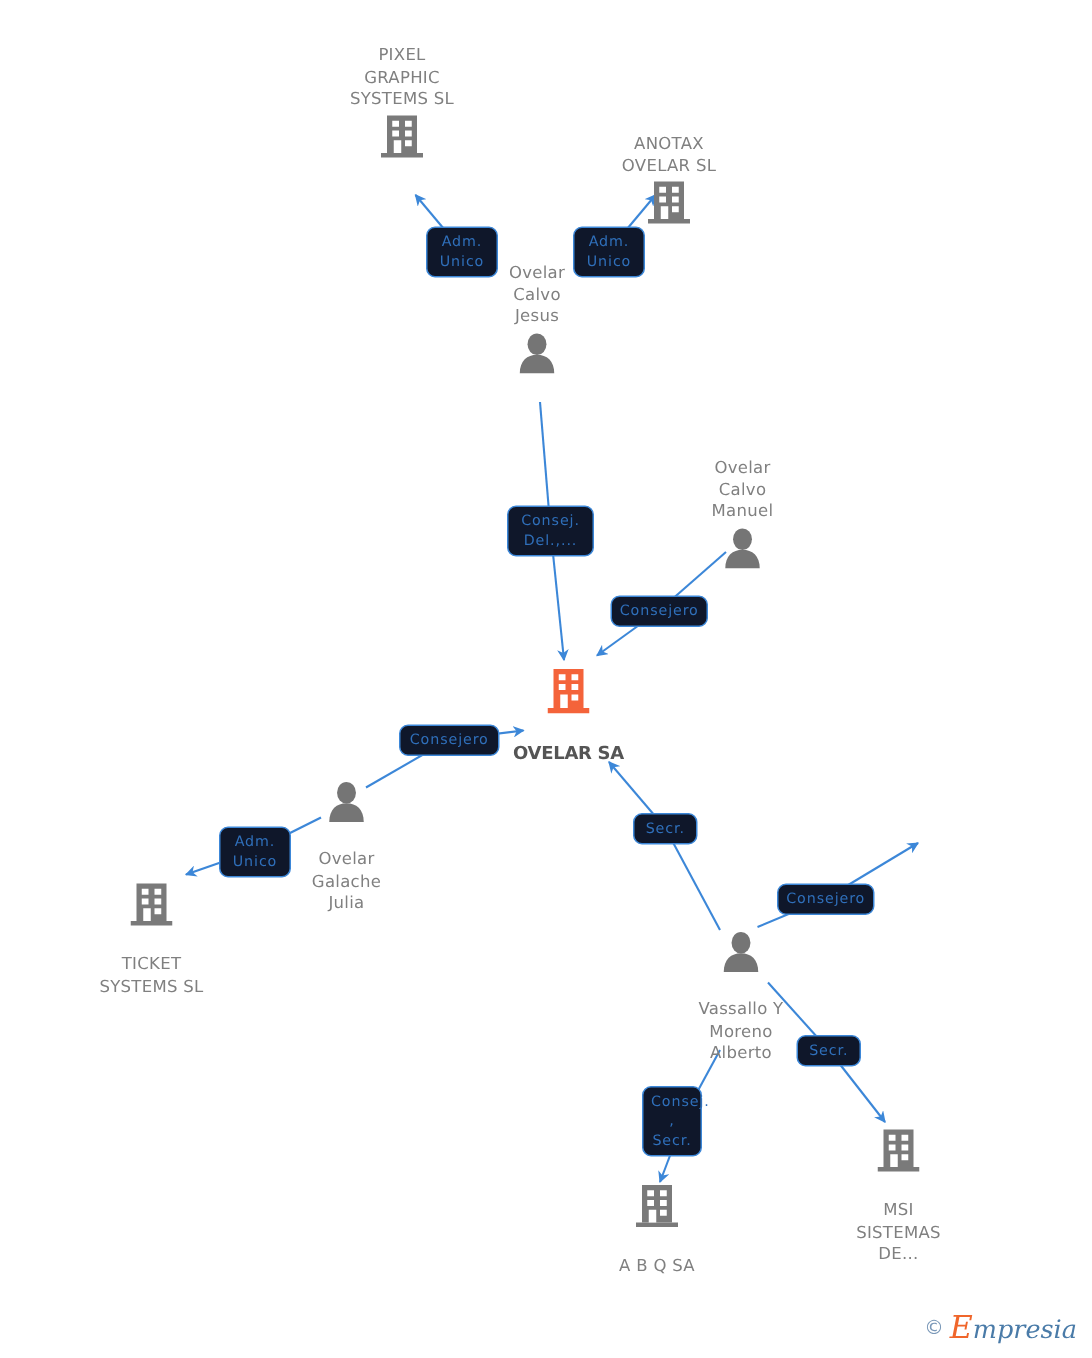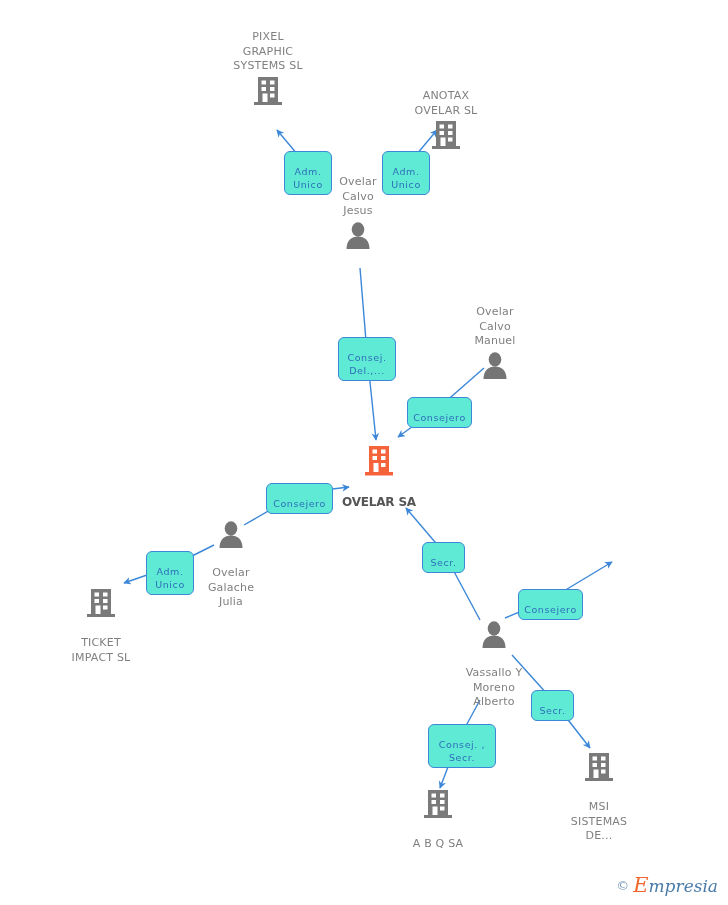--- a/index.html
+++ b/index.html
@@ -55,26 +55,26 @@
     color: #808080;
   }
   
   .node.cap-top .caption { margin-top: 0; margin-bottom: 2px; }
 
   .edge-label {
     position: absolute;
     box-sizing: border-box;
     border: 1px solid #3c87d8;
     border-radius: 6px;
-    background: #5eead4;
+    background: #0f172a;
     color: #2f6fba;
     font-size: 9.5px;
     line-height: 13px;
     text-align: center;
-    padding: 13px 5px 3px 5px;
+    padding: 3px 5px 3px 5px;
     letter-spacing: 0.6px;
     white-space: pre-line;
     box-shadow: 0 0 0 0 rgba(0,0,0,0);
     z-index: 5;
   }
   .watermark {
     position: absolute;
     right: 10px;
     bottom: 8px;
     display: flex;
@@ -227,21 +227,21 @@
         <rect x="0" y="26" width="28" height="3" fill="#7a7a7a"></rect>
         <rect x="7.5" y="4.5" width="4.5" height="4" fill="#ffffff"></rect>
         <rect x="16" y="4.5" width="4.5" height="4" fill="#ffffff"></rect>
         <rect x="7.5" y="11" width="4.5" height="4" fill="#ffffff"></rect>
         <rect x="16" y="11" width="4.5" height="4" fill="#ffffff"></rect>
         <rect x="16" y="17.5" width="4.5" height="4" fill="#ffffff"></rect>
         <rect x="8.5" y="17.5" width="5" height="8.5" fill="#ffffff"></rect>
       </svg>
     </span>
     <span class="caption">TICKET
-IMPACT SL</span>
+SYSTEMS SL</span>
   </div>
 
 
   <div class="node person" style="left:436px; top:620px; width:116px;">
     <span class="glyph">
       <svg width="28" height="28" viewBox="0 0 28 28" xmlns="http://www.w3.org/2000/svg">
         <ellipse cx="14" cy="8.5" rx="6.3" ry="7.2" fill="#757575"></ellipse>
         <path d="M 2.5 28 C 2.5 19.5 7.5 15.5 14 15.5 C 20.5 15.5 25.5 19.5 25.5 28 Z" fill="#757575"></path>
       </svg>
     </span>
@@ -291,21 +291,21 @@
 Unico</div>
       <div class="edge-label" style="left: 338px; top: 337px; width: 58px; min-height: 32px;">Consej.
 Del.,...</div>
       <div class="edge-label" style="left: 407px; top: 397px; width: 65px; min-height: 20px;">Consejero</div>
       <div class="edge-label" style="left: 266px; top: 483px; width: 67px; min-height: 20px;">Consejero</div>
       <div class="edge-label" style="left: 146px; top: 551px; width: 48px; min-height: 32px;">Adm.
 Unico</div>
       <div class="edge-label" style="left: 422px; top: 542px; width: 43px; min-height: 20px;">Secr.</div>
       <div class="edge-label" style="left: 518px; top: 589px; width: 65px; min-height: 20px;">Consejero</div>
       <div class="edge-label" style="left: 531px; top: 690px; width: 43px; min-height: 20px;">Secr.</div>
-      <div class="edge-label" style="left: 428px; top: 724px; width: 68px; min-height: 33px;">Consej. ,
+      <div class="edge-label" style="left: 428px; top: 724px; width: 40px; min-height: 33px;">Consej. ,
 Secr.</div>
     </div>
 
   <div class="watermark">
     <span class="copy">©</span>
     <span class="brand"><span class="cap">E</span><span>mpresia</span></span>
   </div>
 
 </div>
 

